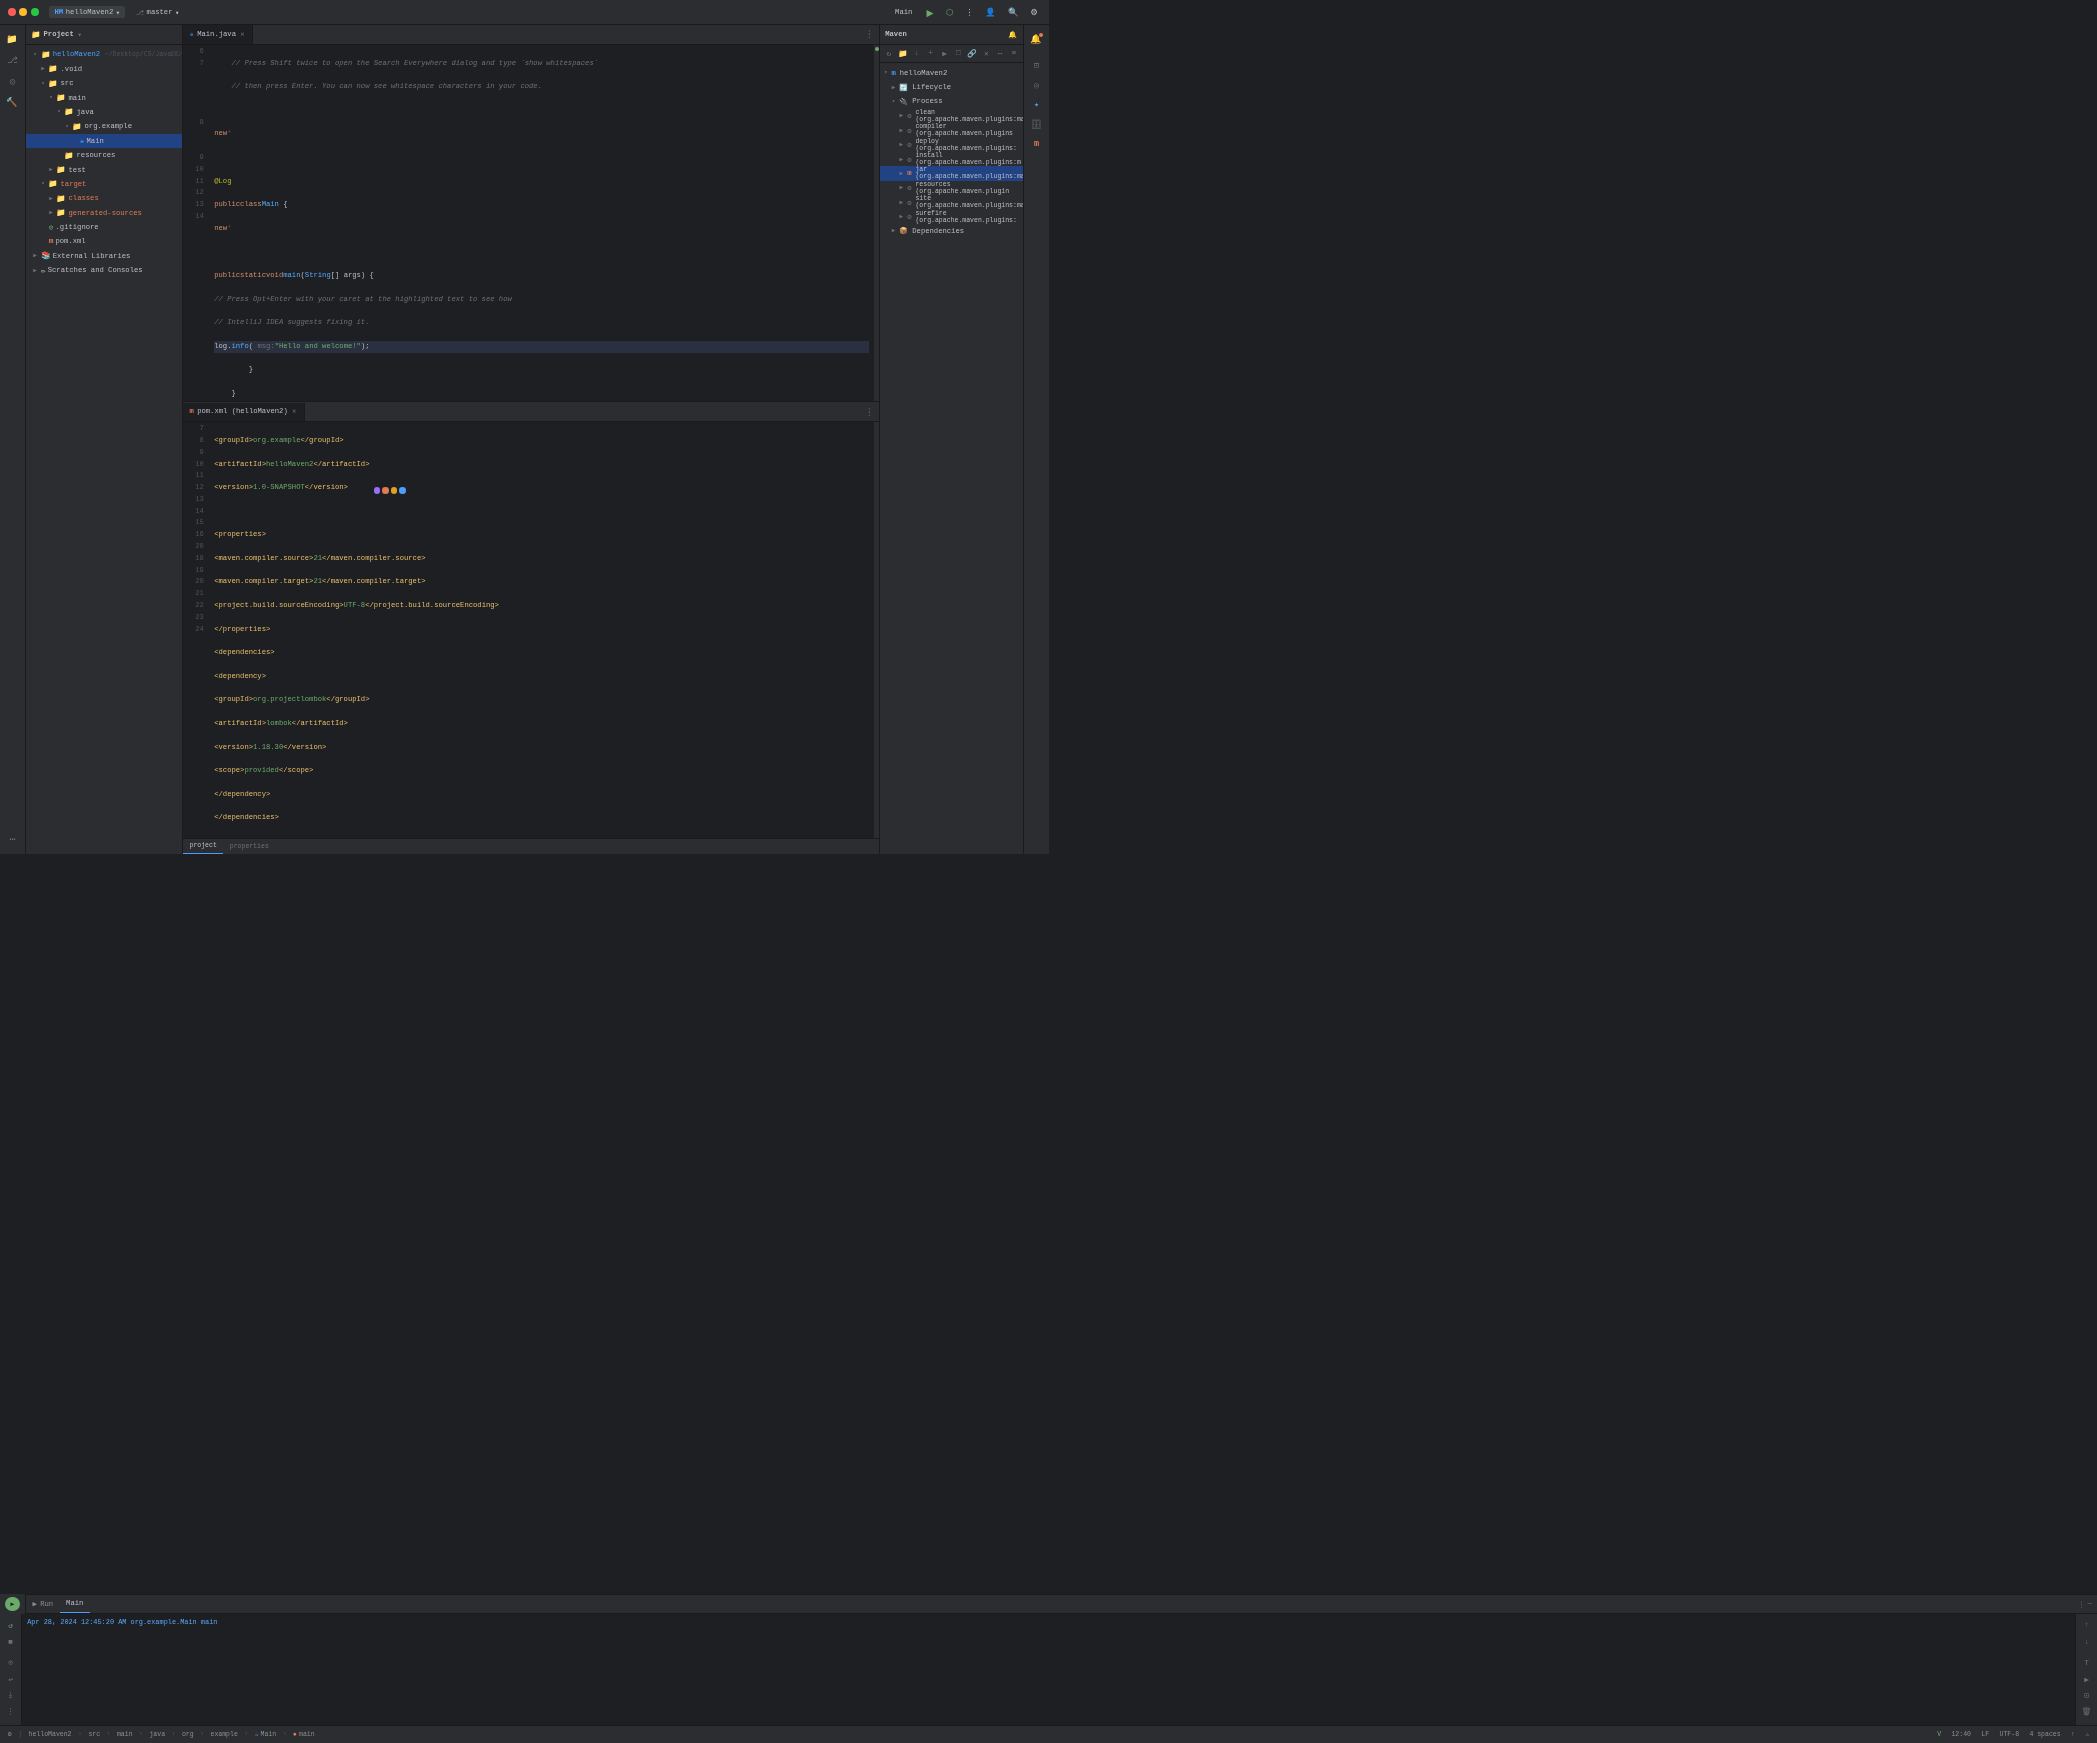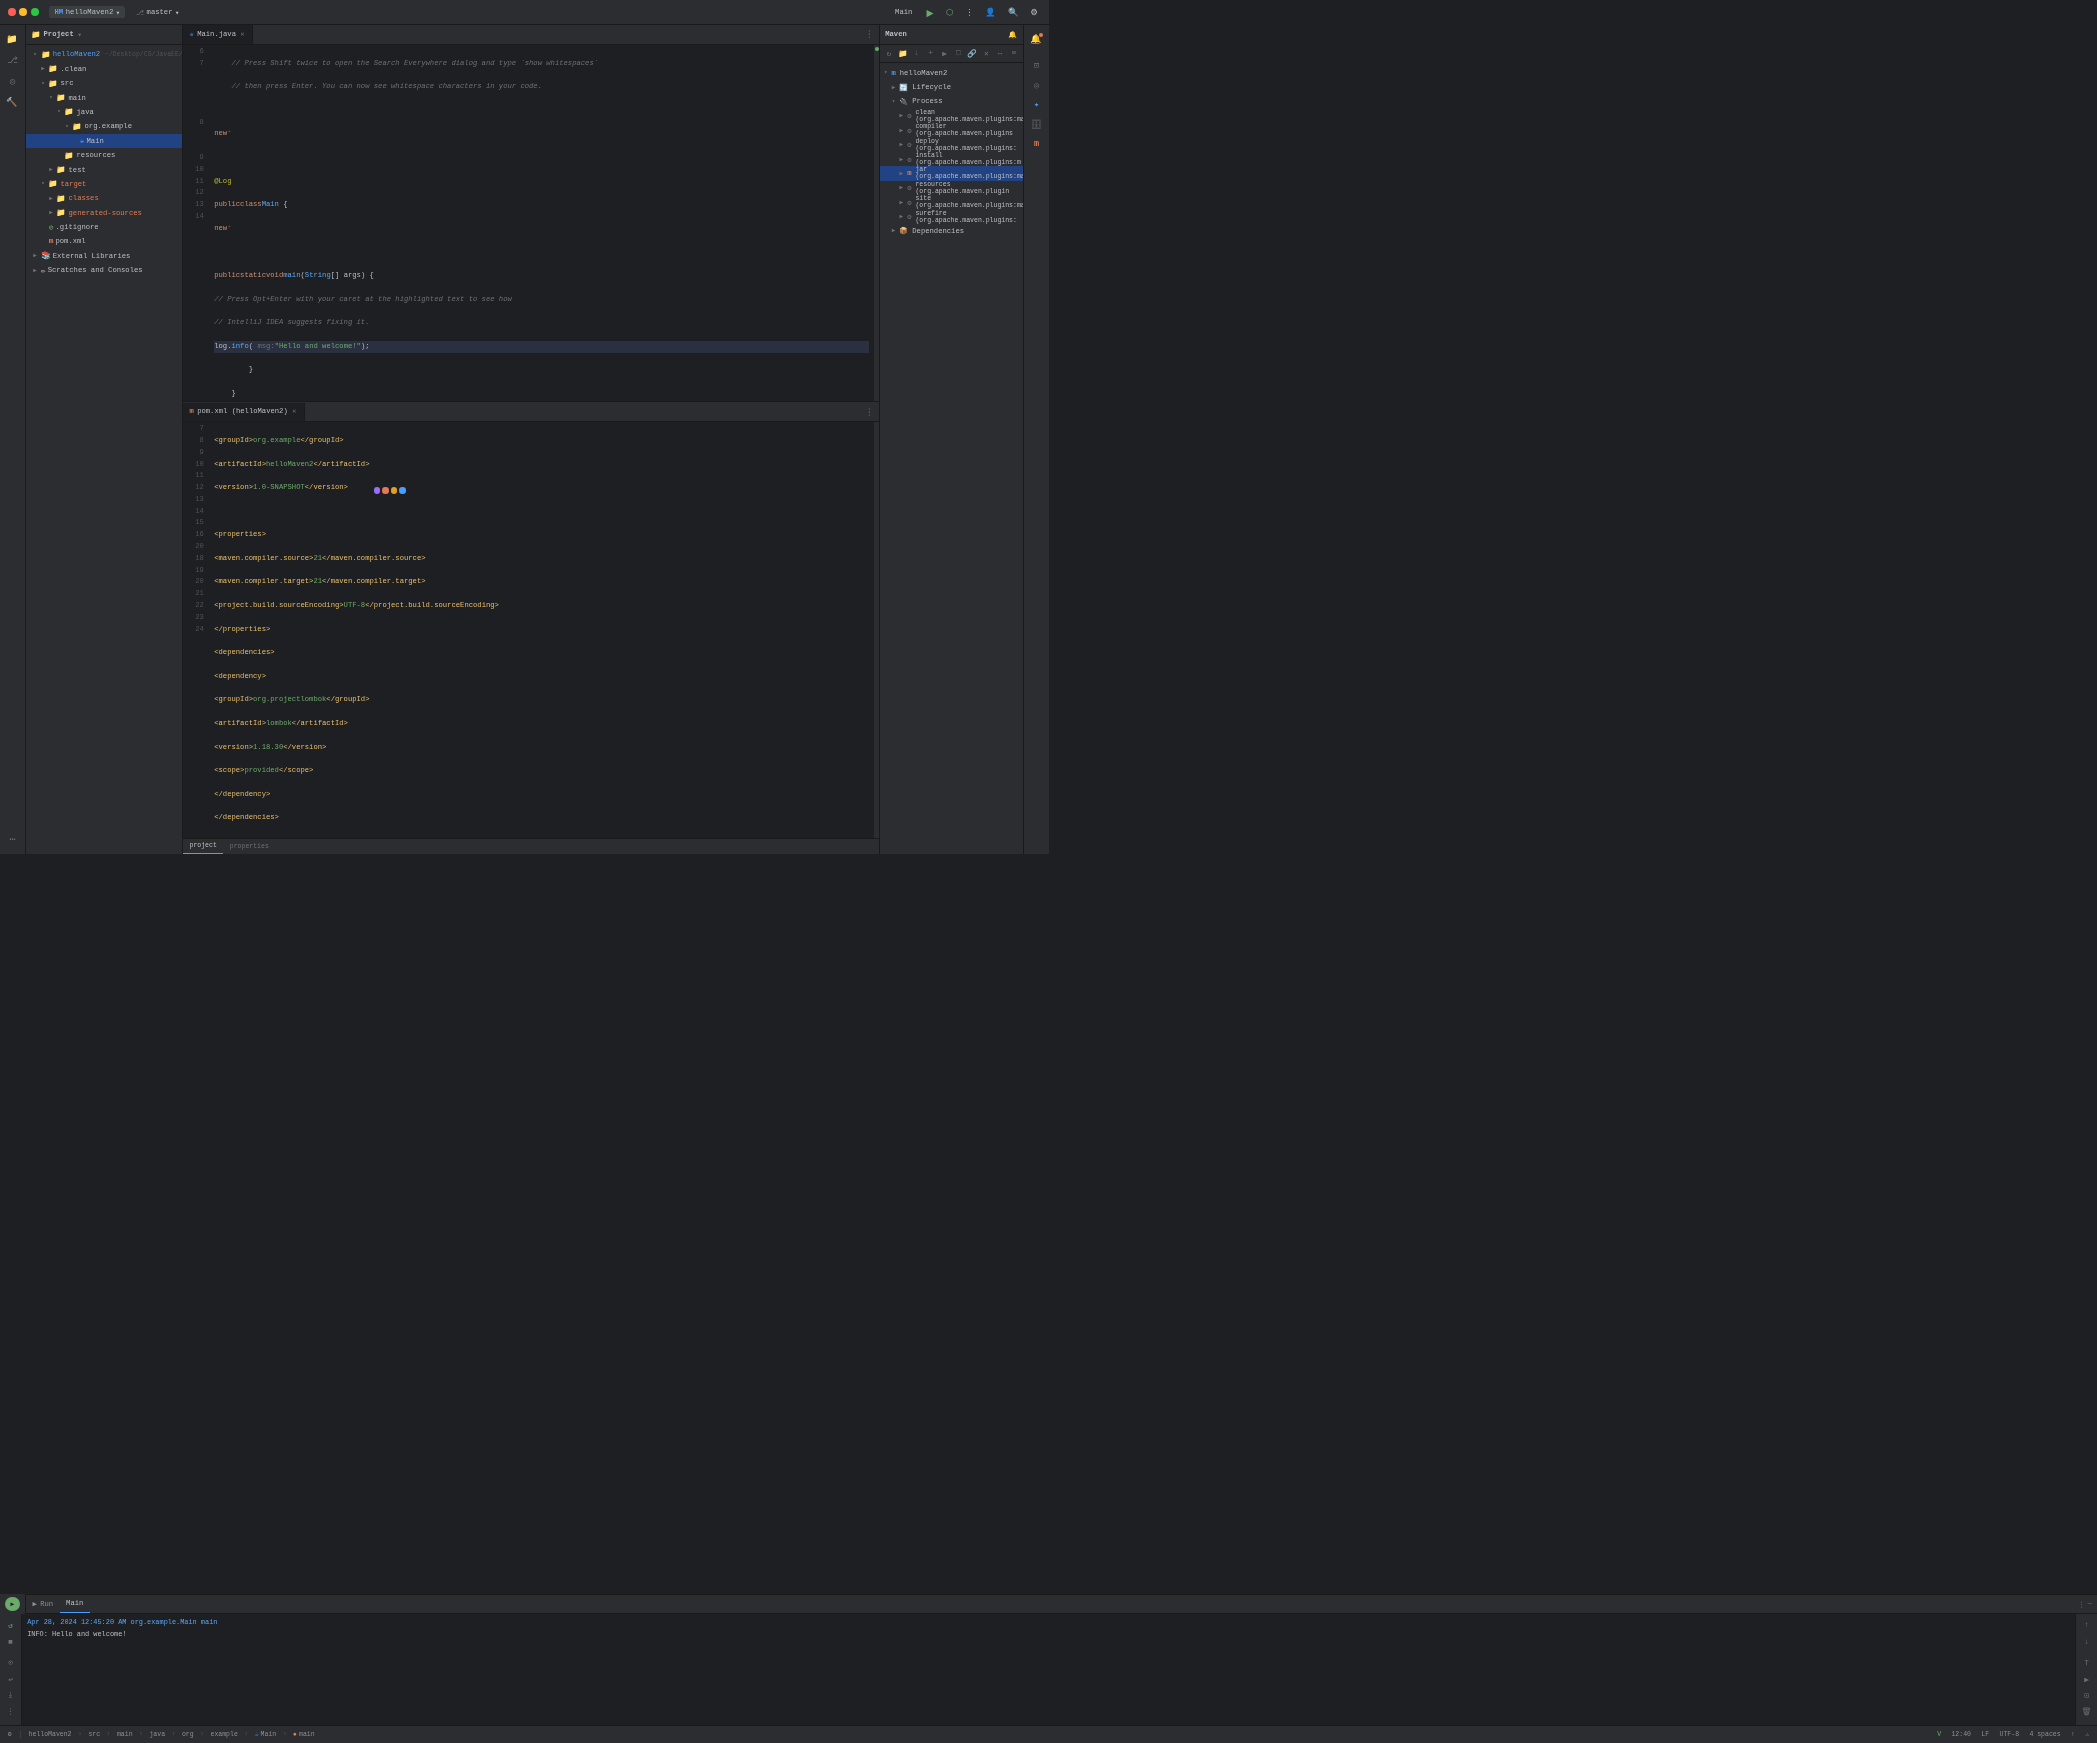--- a/index.html
+++ b/index.html
@@ -576,21 +576,21 @@
       <div class="tree-item indent-1">
         <span class="tree-arrow">▾</span>
         <span class="tree-icon color-blue">📁</span>
         <span class="tree-label color-blue">helloMaven2</span>
         <span style="color:#4e5157;font-size:6.5px;margin-left:2.6px;">~/Desktop/CS/JavaEE/1 Java...</span>
       </div>
 
       <div class="tree-item indent-2">
         <span class="tree-arrow">▶</span>
         <span class="tree-icon">📁</span>
-        <span class="tree-label">.clean</span>
+        <span class="tree-label">.void</span>
       </div>
 
       <div class="tree-item indent-2">
         <span class="tree-arrow">▾</span>
         <span class="tree-icon">📁</span>
         <span class="tree-label">src</span>
       </div>
 
       <div class="tree-item indent-3">
         <span class="tree-arrow">▾</span>
@@ -930,23 +930,20 @@
       <div class="run-tool-btn">⊙</div>
       <div class="run-tool-btn">↩</div>
       <div class="run-tool-btn">⤓</div>
       <div class="run-tool-btn">⋮</div>
     </div>
 
     <div class="run-output">
       <div>
         <span class="run-output-date">Apr 28, 2024 12:45:20 AM org.example.Main main</span>
       </div>
-      <div>
-        <span class="run-output-info">INFO: Hello and welcome!</span>
-      </div>
       <div>&nbsp;</div>
     </div>
 
     <div class="bottom-right-toolbar">
       <div class="run-tool-btn">↑</div>
       <div class="run-tool-btn">↓</div>
       <div style="height:2.6px;"></div>
       <div class="run-tool-btn">T</div>
       <div class="run-tool-btn">▶</div>
       <div class="run-tool-btn">⊡</div>

